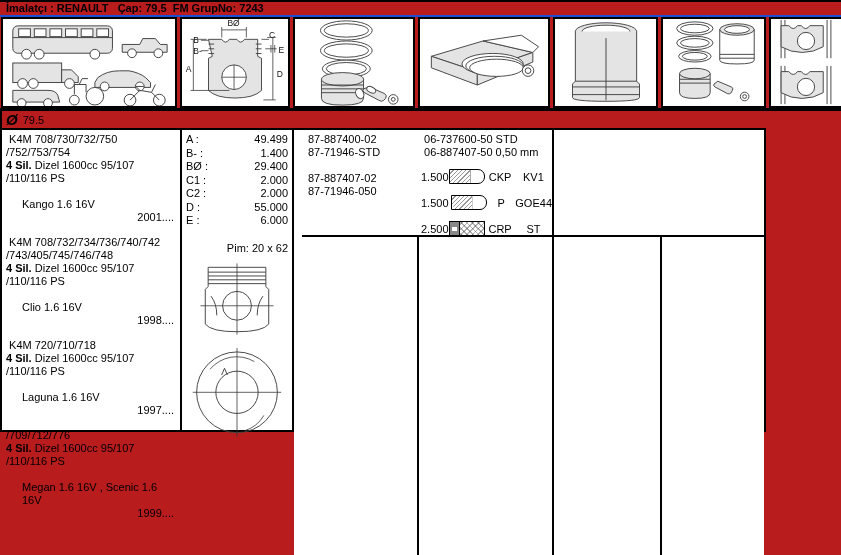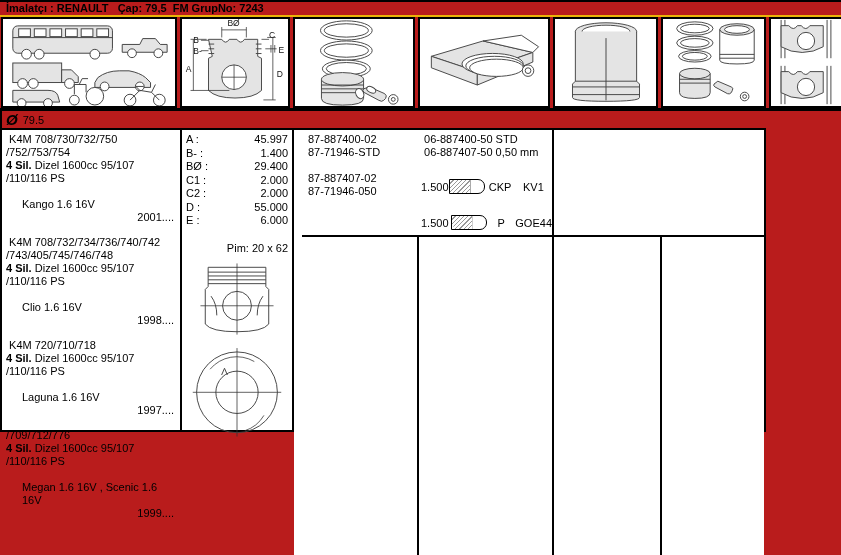--- a/index.html
+++ b/index.html
@@ -3,21 +3,21 @@
 <meta charset="utf-8">
 <style>
   html,body{margin:0;padding:0;background:#fff;}
   body{width:841px;height:555px;font-family:"Liberation Sans",sans-serif;font-size:11px;color:#000;overflow:hidden;}
   .page{position:relative;width:841px;height:555px;background:#b91c1c;}
 
   
   .hdr{height:12px;border-top:2px solid #000;padding:1px 0 0 6px;font-weight:bold;font-size:11px;line-height:11px;white-space:pre;}
 
   
-  .icons{display:flex;gap:3px;height:96px;border-top:2px solid #eab308;border-bottom:3px solid #000;box-sizing:border-box;padding:0 1px;}
+  .icons{display:flex;gap:3px;height:96px;border-top:2px solid #1d4ed8;border-bottom:3px solid #000;box-sizing:border-box;padding:0 1px;}
   .icell{border:2px solid #000;box-sizing:border-box;flex:0 0 auto;display:flex;align-items:center;justify-content:center;background:#fff;overflow:hidden;}
   .ic1{width:176px;} .ic2{width:110px;} .ic3{width:122px;} .ic4{width:132px;}
   .ic5{width:105px;} .ic6{width:105px;} .ic7{width:74px;}
   svg{display:block;}
   .ln{stroke:#444;fill:none;stroke-width:1;}
   .lnf{stroke:#444;fill:#e4e4e4;stroke-width:1;}
   .lnw{stroke:#444;fill:#fff;stroke-width:1;}
   .dim{stroke:#333;stroke-width:0.8;fill:none;}
   .dimt{font-size:9px;fill:#111;font-family:"Liberation Sans",sans-serif;}
 
@@ -50,21 +50,21 @@
   .drow{display:flex;justify-content:space-between;line-height:13.5px;}
   .pin{text-align:right;margin-top:14px;line-height:13px;}
   .pdraw{margin:6px auto 0 auto;}
 
   
   .pnl{line-height:13px;}
   .gap13{height:13px;}
 
   
   .rghead{line-height:13px;white-space:pre;}
-  .rrow{display:flex;align-items:center;height:17px;margin-top:19px;}
+  .rrow{display:flex;align-items:center;height:17px;margin-top:9px;}
   .rsize{width:30px;}
   .rgr{width:47px;height:15px;border:1px solid #000;position:relative;background:#fff;box-sizing:border-box;}
   .rgr.round{border-radius:0 7px 7px 0;}
   .rgr .hatch{position:absolute;left:0;top:0;bottom:0;width:58%;background:repeating-linear-gradient(135deg,#fff 0 2px,#999 2px 3px);border-right:1px solid #aaa;}
   .rgr.taper .hatch{clip-path:polygon(0 0,100% 0,100% 100%,14% 100%,0 62%);}
   .rgr.oil{background:repeating-linear-gradient(45deg,rgba(0,0,0,.30) 0 1px,transparent 1px 4px),repeating-linear-gradient(-45deg,rgba(0,0,0,.30) 0 1px,transparent 1px 4px);}
   .rgr.oil .lblock{position:absolute;left:0;top:0;bottom:0;width:9px;background:#888;border-right:1px solid #000;}
   .rgr.oil .lblock::after{content:"";position:absolute;left:2px;top:5px;right:2px;height:4px;background:#fff;}
   .rtype{width:38px;text-align:center;}
   .rbrand{width:48px;text-align:center;}
@@ -293,21 +293,21 @@
         <div><span class="b">4 Sil.</span><span> Dizel 1600cc 95/107</span></div>
         <div>/110/116 PS</div>
         <div class="model">Megan 1.6 16V , Scenic 1.6 16V</div>
         <div class="yr">1999....</div>
       </div>
     </div>
 
     <div class="cell c-dims">
       <div class="drow">
           <span>A :</span>
-          <span>45.997</span>
+          <span>49.499</span>
         </div>
       <div class="drow">
           <span>B- :</span>
           <span>1.400</span>
         </div>
       <div class="drow">
           <span>BØ :</span>
           <span>29.400</span>
         </div>
       <div class="drow">
@@ -353,21 +353,21 @@
 
     <div class="cell c-pn">
       <div class="pnl">87-887400-02</div>
       <div class="pnl">87-71946-STD</div>
       <div class="gap13"></div>
       <div class="pnl">87-887407-02</div>
       <div class="pnl">87-71946-050</div>
     </div>
 
     <div class="cell c-rg">
-      <div class="rghead">&nbsp;<span>06-887400-50 STD</span></div>
+      <div class="rghead">&nbsp;<span>06-737600-50 STD</span></div>
       <div class="rghead">&nbsp;<span>06-887407-50 0,50 mm</span></div>
 
       <div class="rrow">
         <span class="rsize">1.500</span>
         <span class="rgr round">
             <span class="hatch"></span>
           </span>
         <span class="rtype">CKP</span>
         <span class="rbrand">KV1</span>
       </div>

